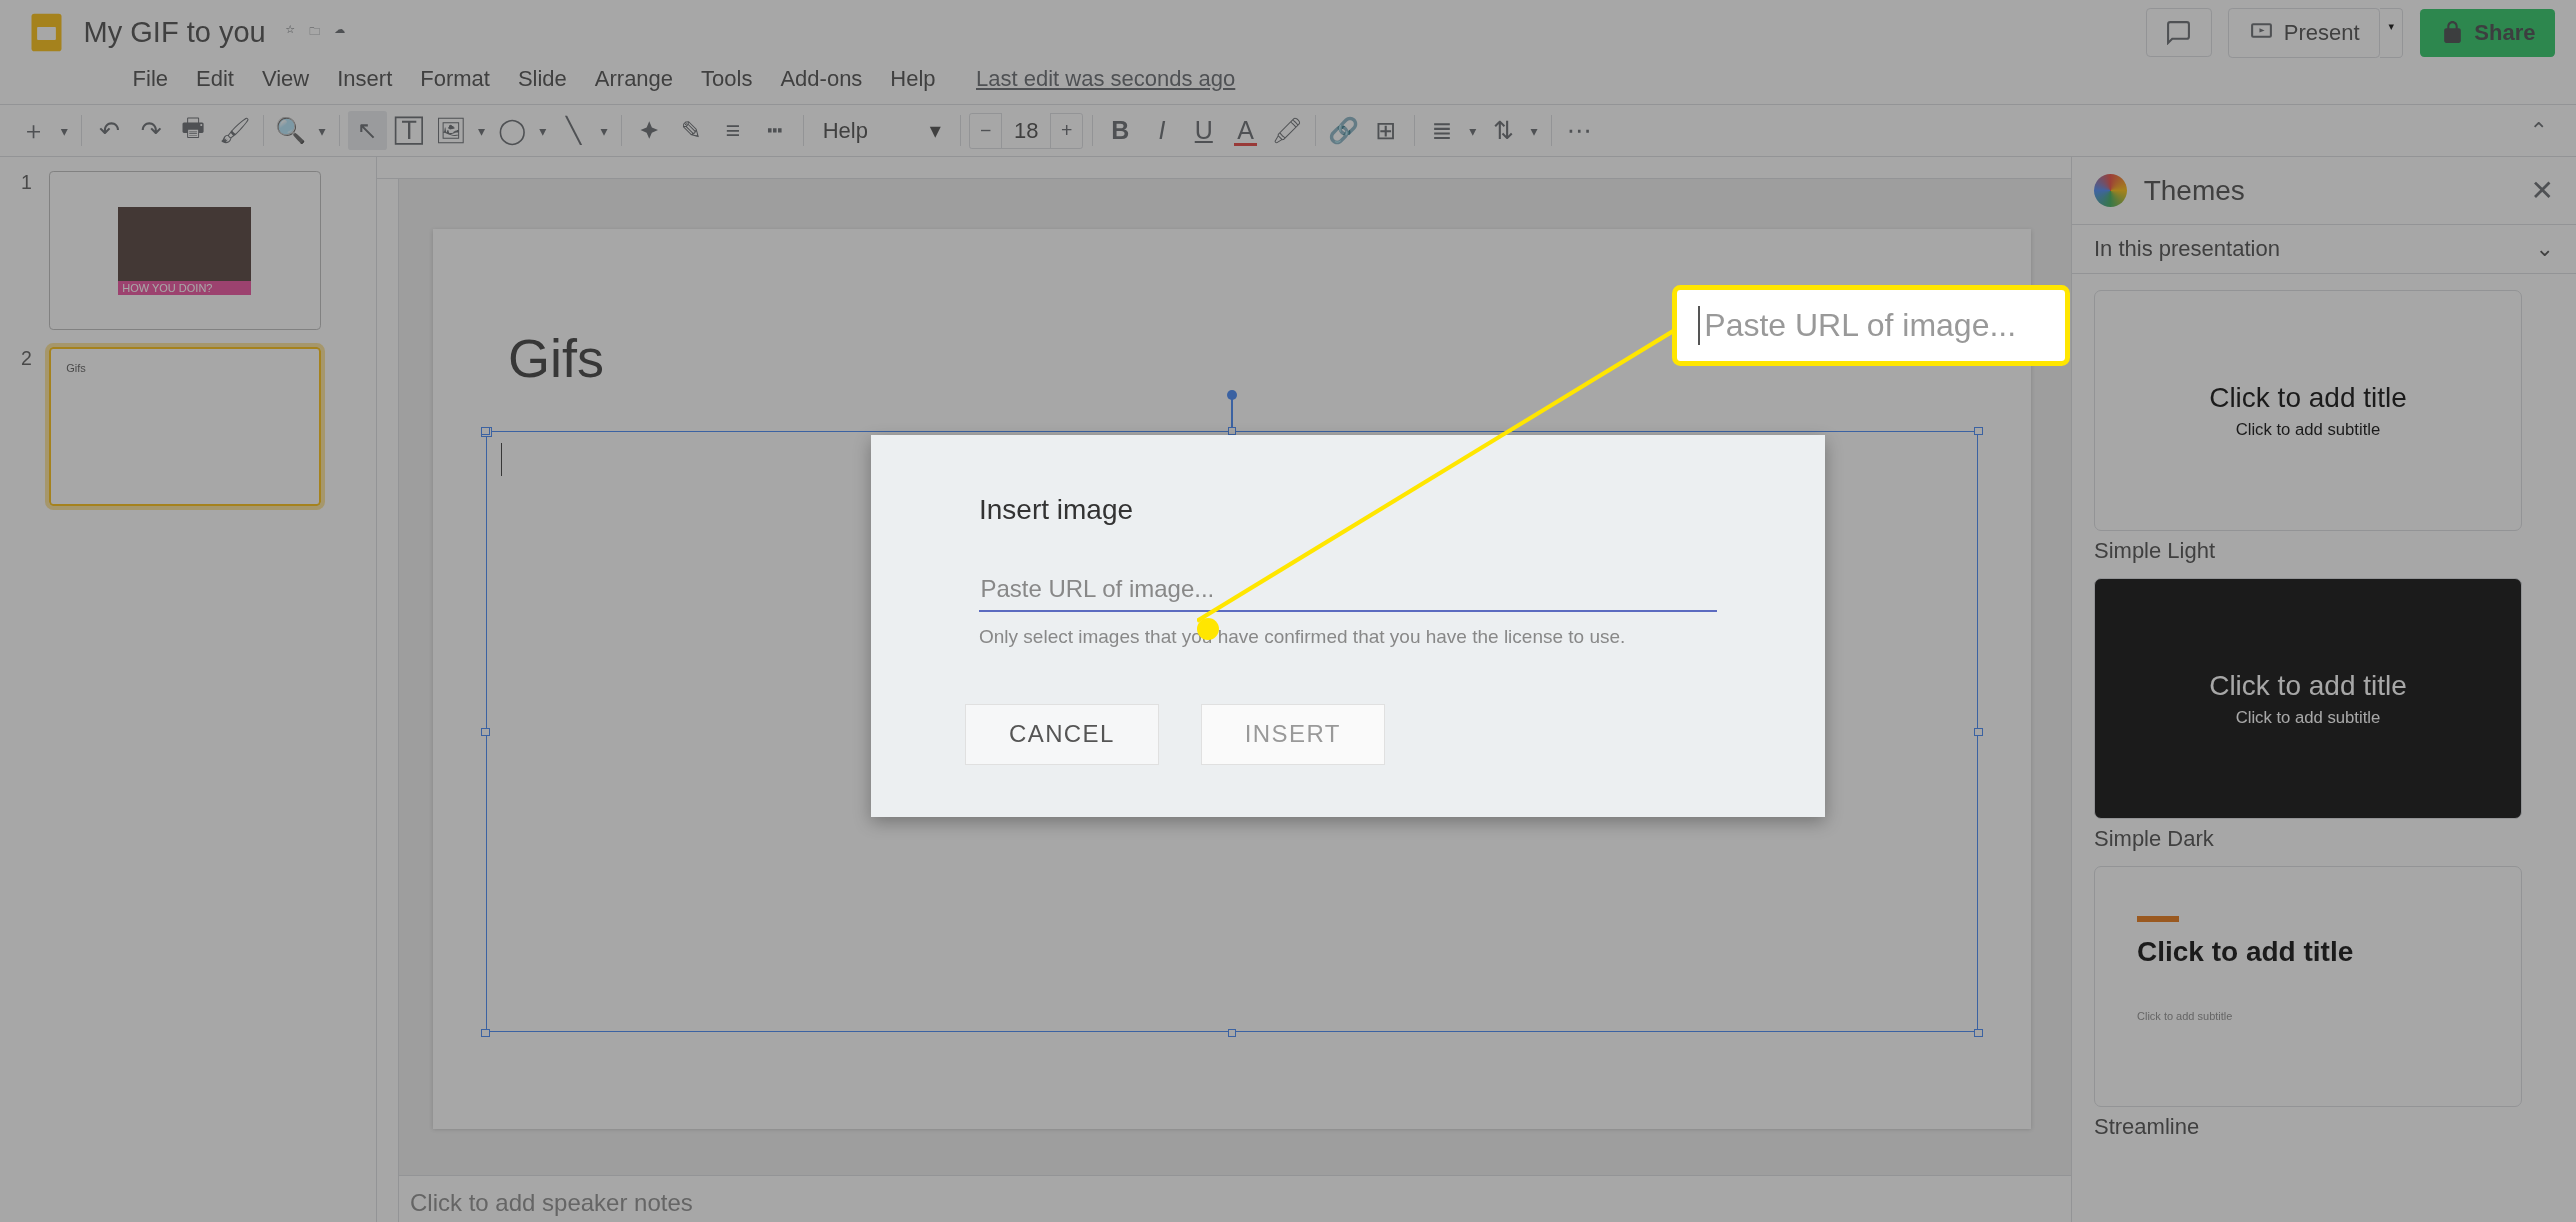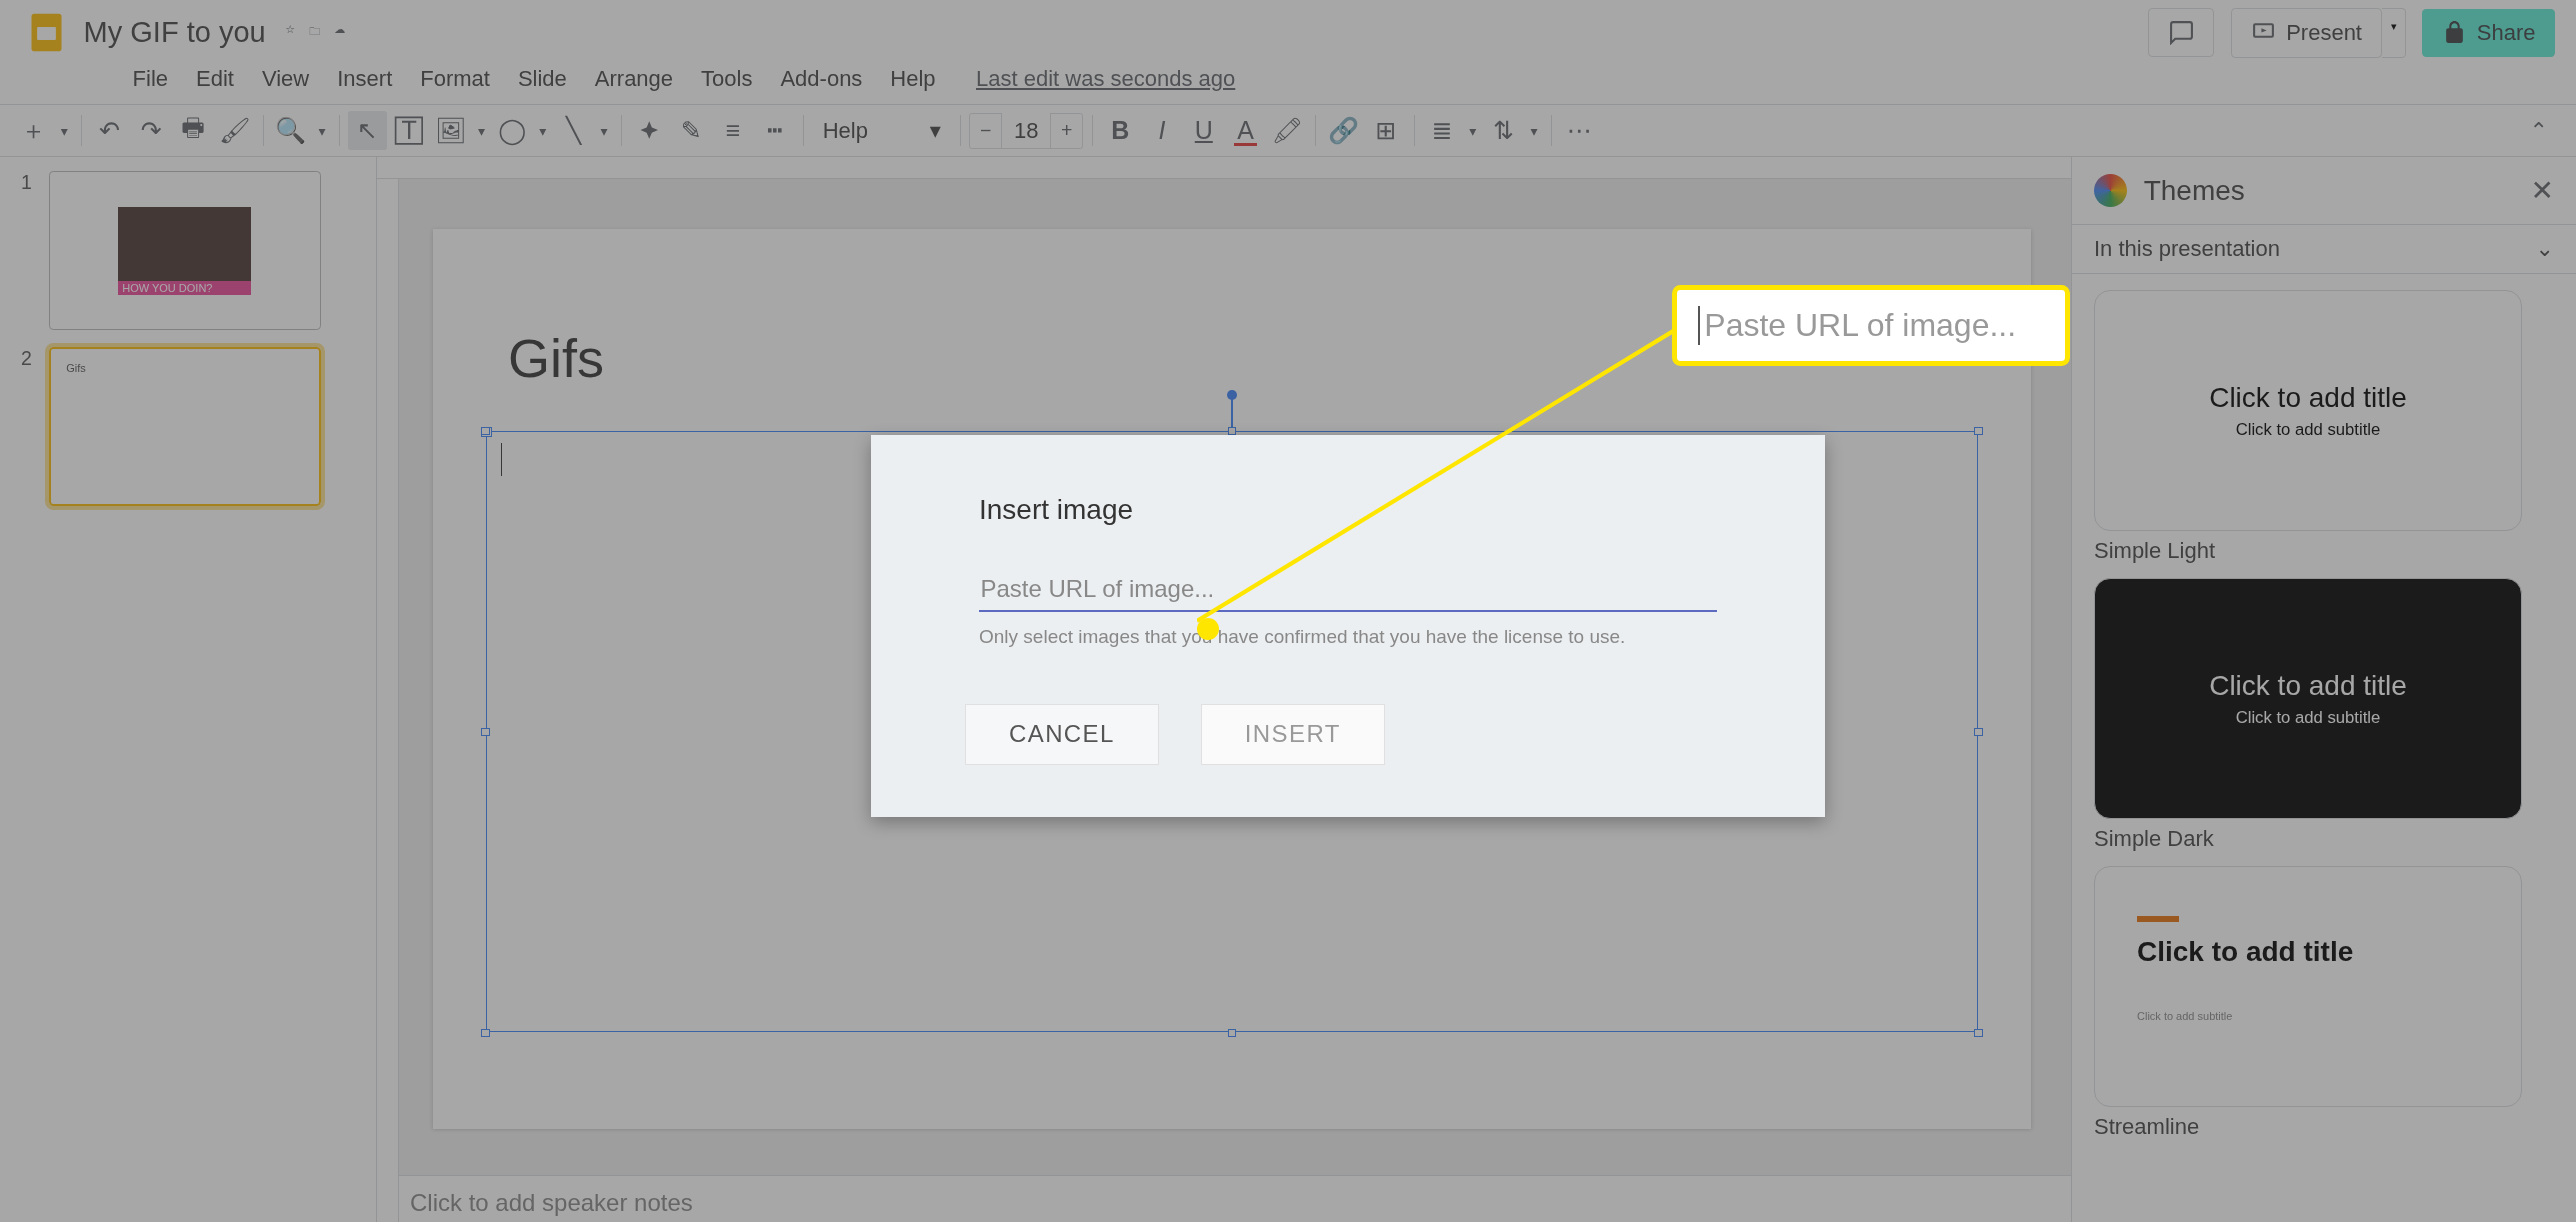--- a/index.html
+++ b/index.html
@@ -11,21 +11,21 @@
 .title-section{flex:1;display:flex;flex-direction:column;margin-left:7px}
 .title-row{display:flex;align-items:center;gap:14px}
 .doc-title{font-size:29px;color:#444;padding:1.4px 5.6px}
 .title-icons{display:flex;gap:14px;color:#5f6368}
 .title-icons span{cursor:pointer}
 .right-controls{display:flex;align-items:center;gap:16.7px}
 .comment-btn,.present-btn,.share-btn{display:flex;align-items:flex-start;gap:9.8px;padding:11px 19.5px;border-radius:4.2px;cursor:pointer;font-size:22px}
 .comment-btn{border:0.7px solid #dadce0}
 .present-btn{border:0.7px solid #dadce0;color:#444}
 .present-drop{border:0.7px solid #dadce0;border-left:none;padding:11px 8.4px;border-radius:0 4.2px 4.2px 0}
-.share-btn{background:#5eead4;color:#3c4043;font-weight:400}
+.share-btn{background:#22c55e;color:#3c4043;font-weight:700}
 .menubar{display:flex;align-items:center;padding:4.2px 120px 7px;gap:2.8px}
 .menu-item{padding:5.6px 12.6px;font-size:22px;color:#444;cursor:pointer;border-radius:2.8px}
 .last-edit{font-size:22px;color:#5f6368;text-decoration:underline;margin-left:25px}
 .toolbar{display:flex;align-items:center;padding:5.6px 14px;border-top:0.7px solid #dadce0;border-bottom:0.7px solid #dadce0;gap:2.8px;height:53px}
 .tool-btn{width:39px;height:39px;display:flex;align-items:center;justify-content:center;color:#5f6368;cursor:pointer;border-radius:2.8px;font-size:25px}
 .tool-sep{width:0.7px;height:31px;background:#dadce0;margin:0 5.6px}
 .tool-drop{width:16.7px;display:flex;align-items:center;justify-content:center;color:#5f6368;font-size:14px}
 .font-sel{display:flex;align-items:center;border:none;padding:0 11px;font-size:22px;color:#444;min-width:140px;justify-content:space-between}
 .font-size-group{display:flex;align-items:center;border:0.7px solid #dadce0;border-radius:2.8px;height:36px}
 .font-size-btn{width:31px;height:35px;display:flex;align-items:center;justify-content:center;cursor:pointer;font-size:19.5px;color:#5f6368}
@@ -57,21 +57,21 @@
 .cursor-line{position:absolute;left:14px;top:11px;width:1.4px;height:33px;background:#333}
 .speaker-notes{height:47px;background:#fff;border-top:0.7px solid #dadce0;padding:12.6px 33px;font-size:24px;color:#888}
 .themes-panel{width:505px;border-left:0.7px solid #dadce0;display:flex;flex-direction:column}
 .themes-header{display:flex;align-items:center;padding:16.7px 22px;gap:16.7px}
 .themes-icon{width:33px;height:33px;border-radius:50%;background:conic-gradient(#ea4335,#fbbc04,#34a853,#4285f4,#ea4335)}
 .themes-title{font-size:28px;color:#444;flex:1}
 .themes-close{font-size:28px;color:#5f6368;cursor:pointer}
 .themes-section{padding:11px 22px;border-top:0.7px solid #dadce0;border-bottom:0.7px solid #dadce0;display:flex;align-items:center;justify-content:space-between;font-size:22px;color:#444}
 .themes-list{flex:1;padding:16.7px 22px;display:flex;flex-direction:column;gap:14px;overflow-y:auto}
 .theme-item{display:flex;flex-direction:column;gap:7px}
-.theme-preview{width:428px;height:241px;border:0.7px solid #dadce0;border-radius:16px;display:flex;flex-direction:column;align-items:center;justify-content:center;cursor:pointer}
+.theme-preview{width:428px;height:241px;border:0.7px solid #dadce0;border-radius:7px;display:flex;flex-direction:column;align-items:center;justify-content:center;cursor:pointer}
 .theme-preview.dark{background:#000;color:#fff}
 .theme-title-text{font-size:28px}
 .theme-sub-text{font-size:16.7px;margin-top:5.6px}
 .theme-name{font-size:22px;color:#444}
 .theme-streamline{align-items:flex-start;padding:49px 42px;justify-content:flex-start}
 .theme-accent{width:42px;height:5.6px;background:#e8710a;margin-bottom:14px}
 .modal-overlay{position:absolute;inset:0;background:rgba(60,60,60,.45);display:flex;align-items:flex-start;justify-content:center;z-index:100}
 .modal{position:absolute;left:871px;top:435px;width:954px;background:#eceff1;box-shadow:0 5.6px 16.7px rgba(0,0,0,.3);padding:10px}
 .modal-title{font-size:28px;color:#333;padding:49px 98px 28px}
 .modal-input-wrap{padding:14px 98px 7px}

